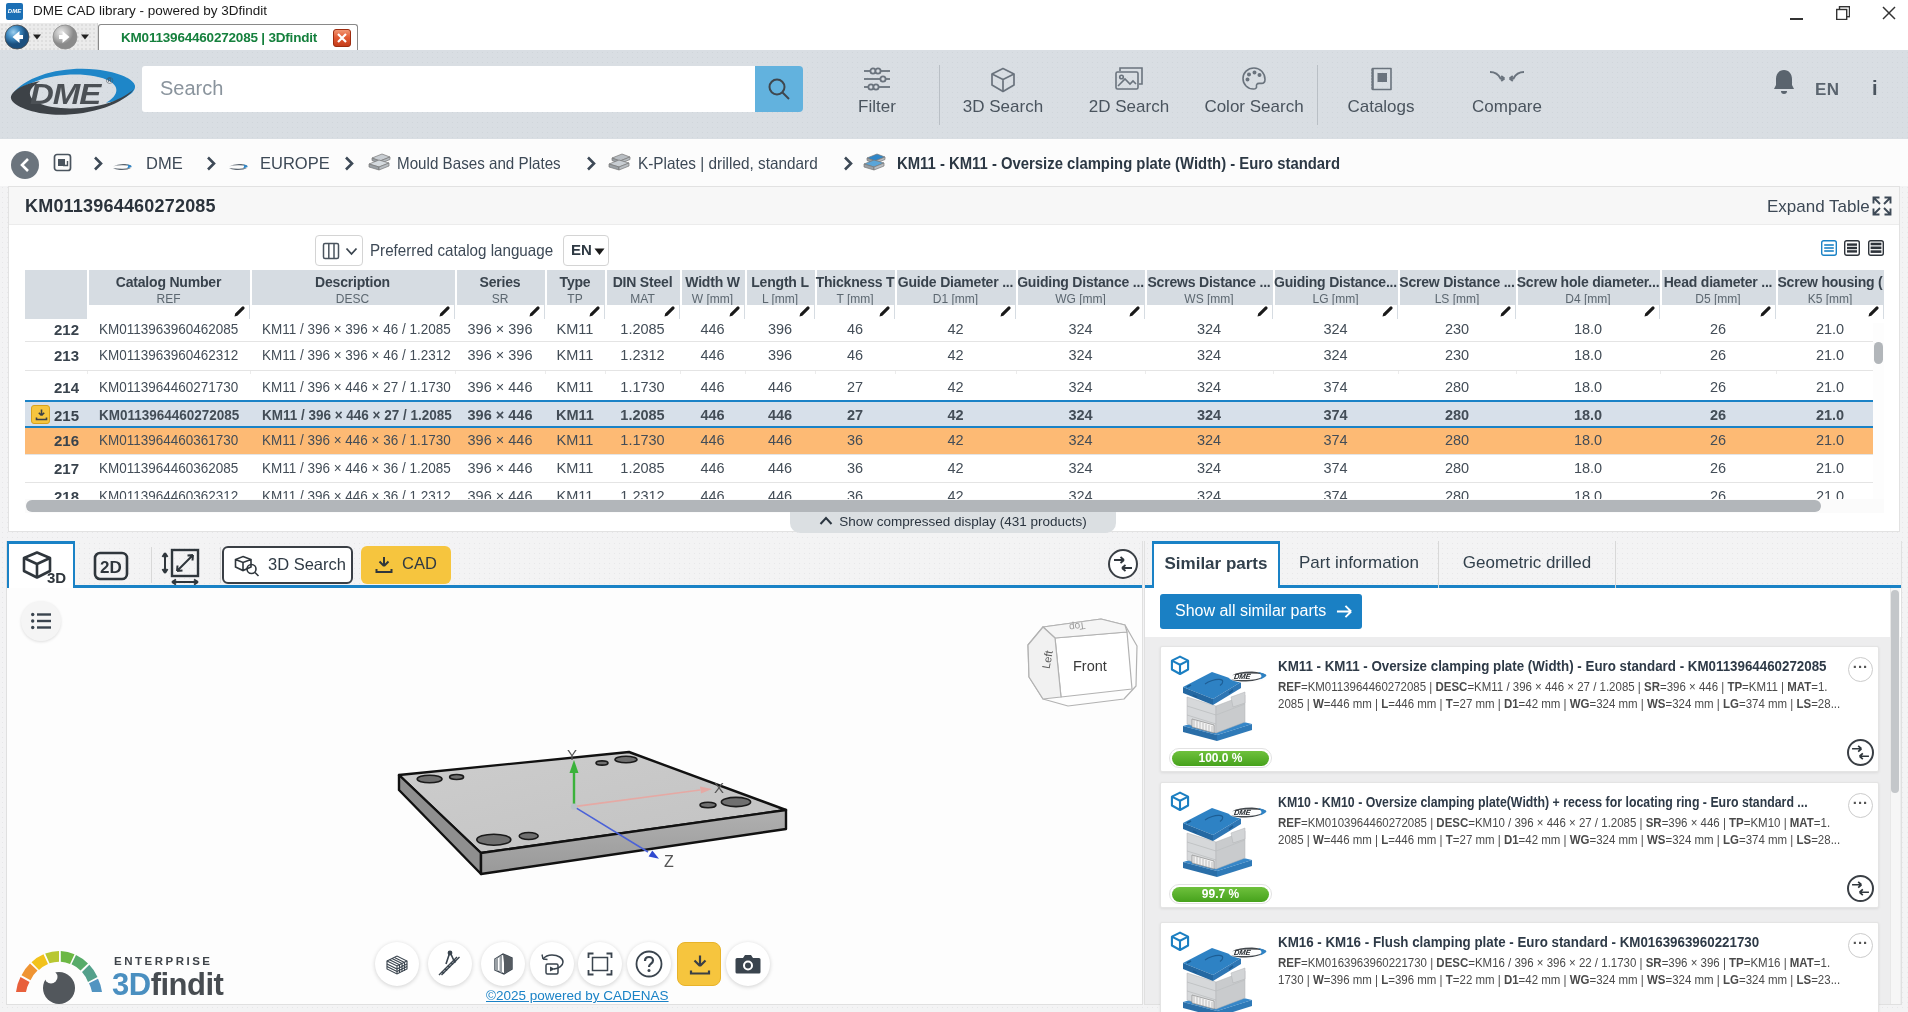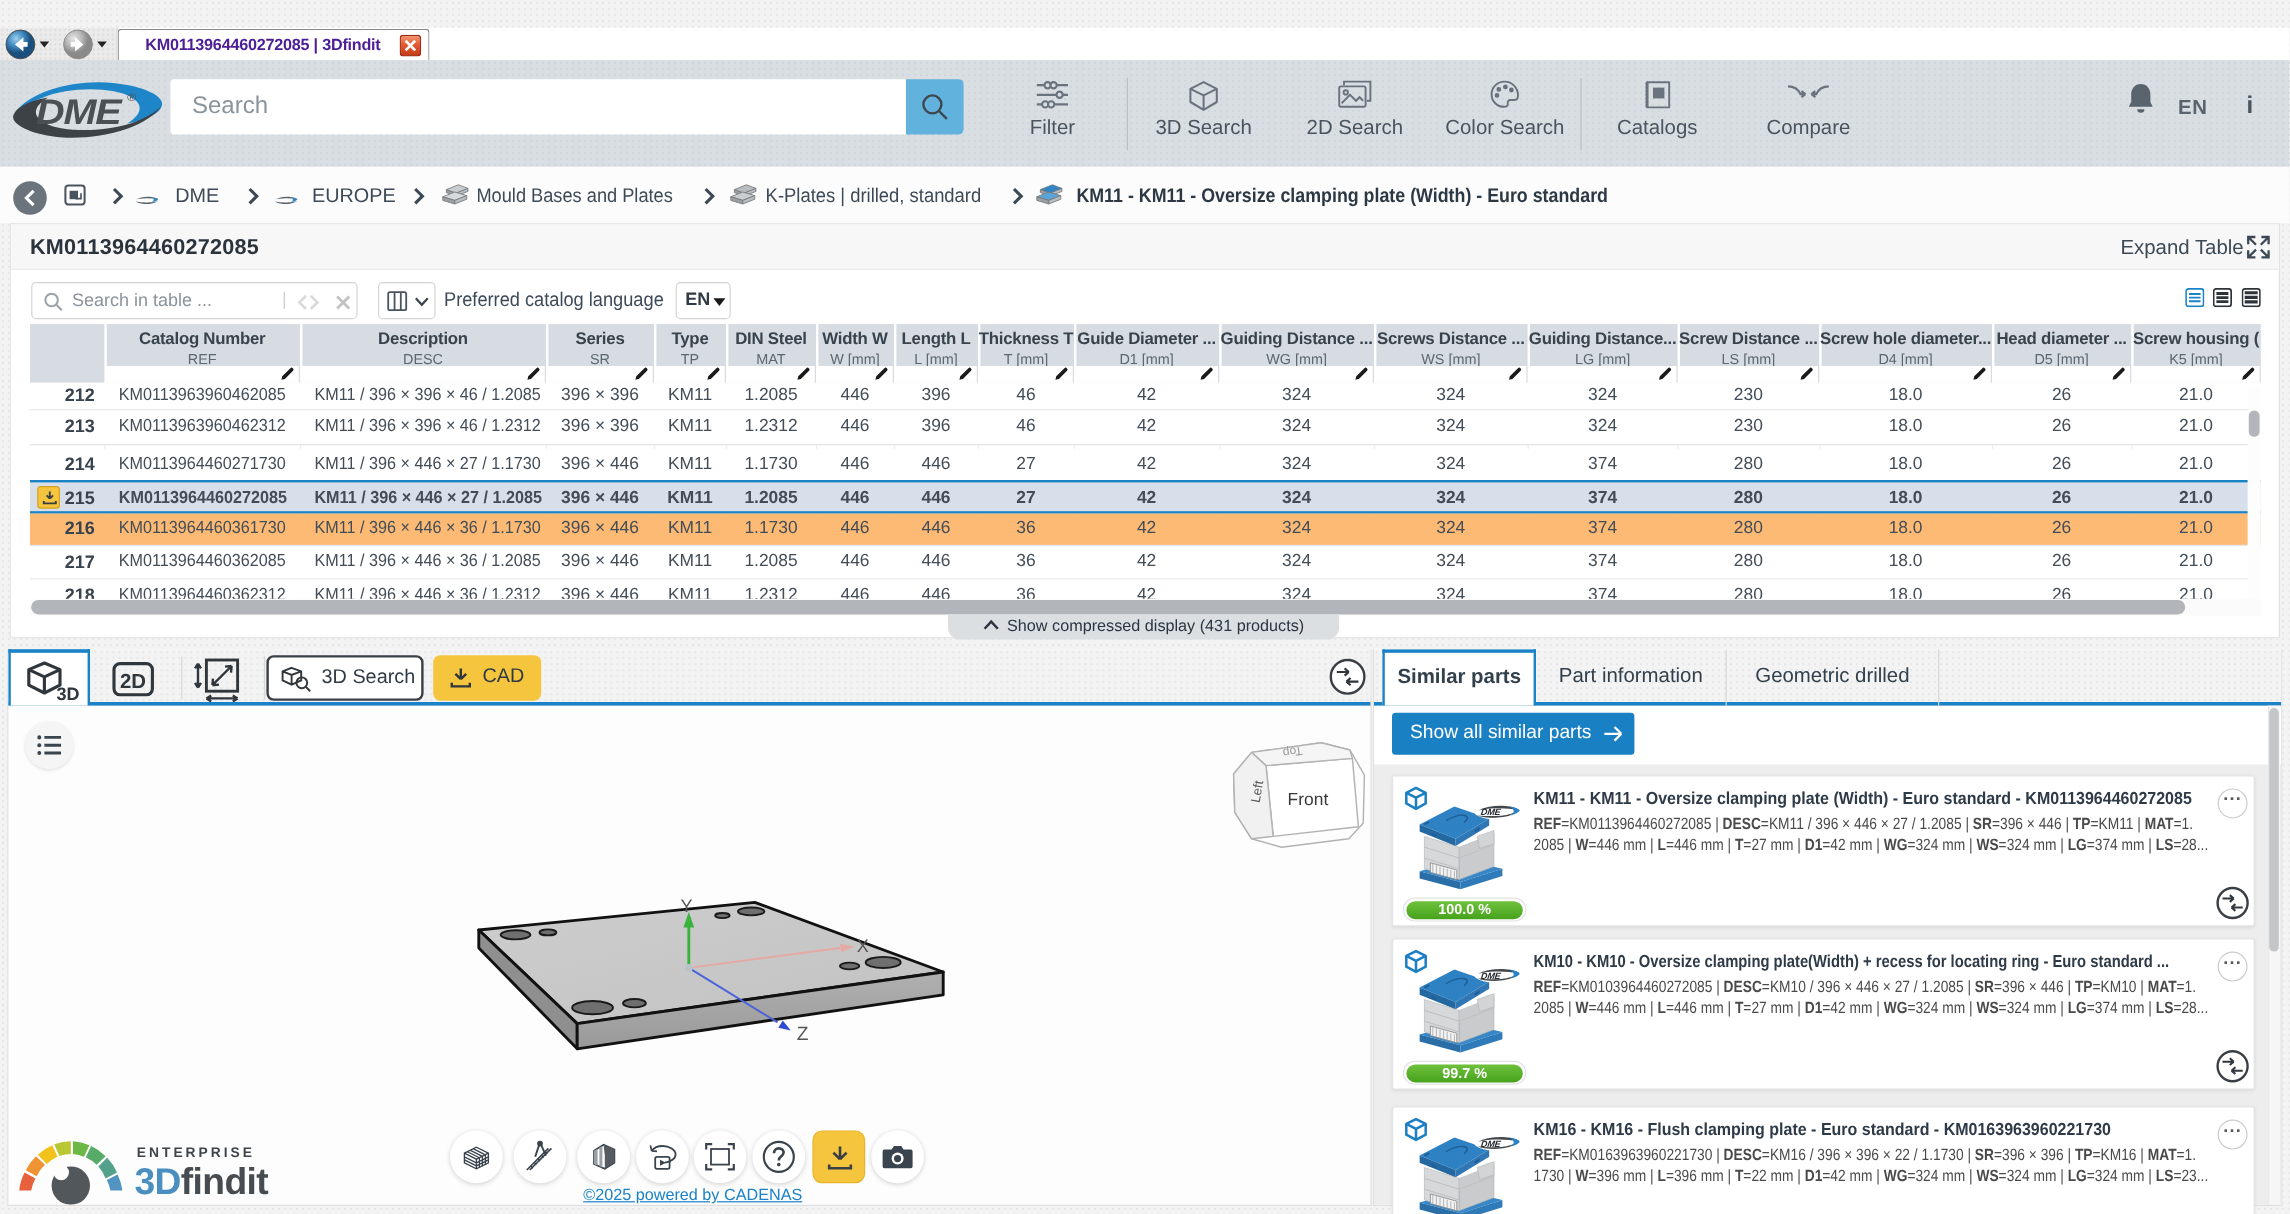--- a/index.html
+++ b/index.html
@@ -7,20 +7,33 @@
 #app{position:relative;width:1908px;height:1012px;
  background-color:#f3f3f4;
  background-image:radial-gradient(circle,#e7e7e9 0.8px,transparent 1px);
  background-size:5px 5px;}
 .abs{position:absolute;}
 .panel{position:absolute;background:#fff;border:1px solid #dcdcdc;}
 svg{display:block;}
 </style></head><body>
 <div id="app">
 
+<div class="abs" style="left:0;top:0;width:1908px;height:23px;background:#ffffff;">
+ <div class="abs" style="left:6px;top:3px;width:17px;height:17px;background:#1b6fb5;border-radius:2px;color:#fff;font-size:6px;font-weight:bold;text-align:center;line-height:17px;font-style:italic;">DME</div>
+ <div class="abs" style="left:33px;top:3px;font-size:13.5px;color:#1a1a1a;">DME CAD library - powered by 3Dfindit</div>
+ <div class="abs" style="left:1790px;top:18px;width:13px;height:2px;background:#333;"></div>
+ <svg class="abs" style="left:1836px;top:6px;" width="14" height="14" viewBox="0 0 14 14" fill="none" stroke="#333" stroke-width="1.4">
+   <rect x="3.5" y="0.7" width="10" height="10"></rect>
+        <rect x="0.7" y="3.5" width="10" height="10" fill="#fff"></rect>
+ </svg>
+ <svg class="abs" style="left:1882px;top:6px;" width="14" height="14" viewBox="0 0 14 14" stroke="#333" stroke-width="1.5">
+   <line x1="1" y1="1" x2="13" y2="13"></line>
+        <line x1="13" y1="1" x2="1" y2="13"></line>
+ </svg>
+</div>
 
 <div class="abs" style="left:0;top:23px;width:1908px;height:27px;background:#ffffff;">
  <div class="abs" style="left:0;top:0;width:98px;height:27px;background:#ebebeb;background-image:radial-gradient(circle,#dedede 0.8px,transparent 1px);background-size:4px 4px;border-right:1px solid #d7d7d7;"></div>
  <svg class="abs" style="left:4px;top:1px;" width="26" height="26" viewBox="0 0 26 26">
   <defs>
           <radialGradient id="bk" cx="35%" cy="30%">
             <stop offset="0%" stop-color="#9fd0ee"></stop>
             <stop offset="55%" stop-color="#3e89c0"></stop>
             <stop offset="100%" stop-color="#1b4f7e"></stop>
           </radialGradient>
@@ -37,21 +50,21 @@
         <path d="M1 1.5 L9 1.5 L5 6.5 Z" fill="#222"></path>
       </svg>
  <svg class="abs" style="left:52px;top:1px;" width="26" height="26" viewBox="0 0 26 26">
   <circle cx="13" cy="13" r="12" fill="url(#fw)" stroke="#8a8a8a" stroke-width="0.8"></circle>
   <path d="M10.5 7 L17.5 13 L10.5 19 L10.5 15 L7 15 L7 11 L10.5 11 Z" fill="#fff"></path>
  </svg>
  <svg class="abs" style="left:80px;top:10px;" width="10" height="8" viewBox="0 0 10 8">
         <path d="M1 1.5 L9 1.5 L5 6.5 Z" fill="#222"></path>
       </svg>
  <div class="abs" style="left:98px;top:1px;width:260px;height:26px;background:#fff;border:1px solid #898989;border-bottom:none;border-radius:3px 3px 0 0;">
-   <div class="abs" style="left:22px;top:5px;font-size:13.5px;font-weight:bold;color:#4c1d95;letter-spacing:-0.2px;">KM0113964460272085 | 3Dfindit</div>
+   <div class="abs" style="left:22px;top:5px;font-size:13.5px;font-weight:bold;color:#15803d;letter-spacing:-0.2px;">KM0113964460272085 | 3Dfindit</div>
    <svg class="abs" style="left:234px;top:4px;" width="18" height="18" viewBox="0 0 18 18">
      <defs>
             <linearGradient id="rx" x1="0" y1="0" x2="0" y2="1">
               <stop offset="0%" stop-color="#f29a77"></stop>
               <stop offset="45%" stop-color="#e35b34"></stop>
               <stop offset="100%" stop-color="#c33a18"></stop>
             </linearGradient>
           </defs>
      <rect x="0.5" y="0.5" width="17" height="17" rx="2.5" fill="url(#rx)" stroke="#9d2c10"></rect>
      <path d="M5 5 L13 13 M13 5 L5 13" stroke="#fff" stroke-width="2.2"></path>
@@ -207,36 +220,20 @@
    <div class="abs" style="left:16px;top:9px;font-size:18px;font-weight:bold;color:#2b333c;letter-spacing:0.2px;">KM0113964460272085</div>
    <div class="abs" style="left:1758px;top:10px;font-size:17px;color:#3d4956;">Expand Table</div>
    <svg class="abs" style="left:1862px;top:8px;" width="22" height="22" viewBox="0 0 22 22" fill="none" stroke="#3d4956" stroke-width="1.9">
      <path d="M13.5 2.5 L19.5 2.5 L19.5 8.5 M19.5 2.5 L13 9"></path>
      <path d="M8.5 2.5 L2.5 2.5 L2.5 8.5 M2.5 2.5 L9 9"></path>
      <path d="M19.5 13.5 L19.5 19.5 L13.5 19.5 M19.5 19.5 L13 13"></path>
      <path d="M2.5 13.5 L2.5 19.5 L8.5 19.5 M2.5 19.5 L9 13"></path>
    </svg>
  </div>
 
- <div class="abs" style="left:17px;top:48px;width:272px;height:31px;background:#fff;border:1px solid #d4d4d4;border-radius:4px;">
-   <svg class="abs" style="left:9px;top:7px;" width="17" height="17" viewBox="0 0 17 17" fill="none" stroke="#9aa3ab" stroke-width="1.7">
-          <circle cx="7" cy="7" r="5.2"></circle>
-          <line x1="11" y1="11" x2="15.5" y2="15.5"></line>
-        </svg>
-   <div class="abs" style="left:33px;top:6px;font-size:15px;color:#8a939b;">Search in table ...</div>
-   <div class="abs" style="left:208px;top:5px;font-size:15px;color:#d0d0d0;">|</div>
-   <svg class="abs" style="left:220px;top:9px;" width="32" height="14" viewBox="0 0 32 14" fill="none" stroke="#dadada" stroke-width="2.2">
-          <path d="M8 1.5 L2.5 7 L8 12.5"></path>
-          <path d="M12 1.5 L17.5 7 L12 12.5"></path>
-        </svg>
-   <svg class="abs" style="left:252px;top:9px;" width="14" height="14" viewBox="0 0 14 14" stroke="#c3c3c3" stroke-width="2.4">
-          <line x1="2" y1="2" x2="12" y2="12"></line>
-          <line x1="12" y1="2" x2="2" y2="12"></line>
-        </svg>
- </div>
  <div class="abs" style="left:306px;top:48px;width:48px;height:31px;background:#fff;border:1px solid #d4d4d4;border-radius:4px;">
    <svg class="abs" style="left:6px;top:6px;" width="18" height="18" viewBox="0 0 18 18" fill="none" stroke="#4a545e" stroke-width="1.5">
           <rect x="1.5" y="1.5" width="15" height="15" rx="1.5"></rect>
           <line x1="6.8" y1="1.5" x2="6.8" y2="16.5"></line>
           <line x1="12" y1="1.5" x2="12" y2="16.5"></line>
         </svg>
    <svg class="abs" style="left:29px;top:11px;" width="13" height="9" viewBox="0 0 13 9" fill="none" stroke="#3a444e" stroke-width="1.8">
           <path d="M1.5 1.5 L6.5 7 L11.5 1.5"></path>
         </svg>
  </div>

